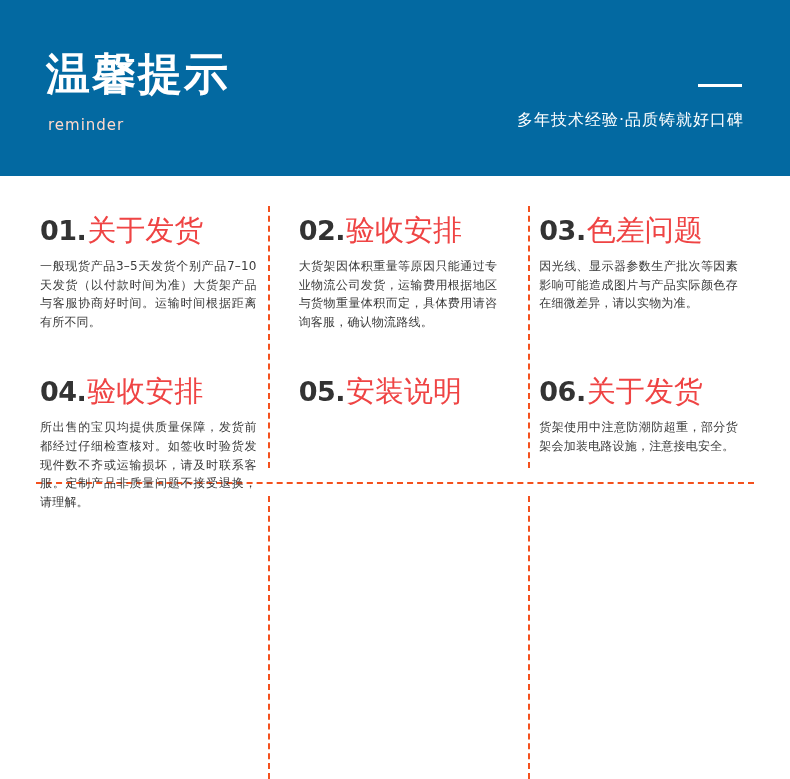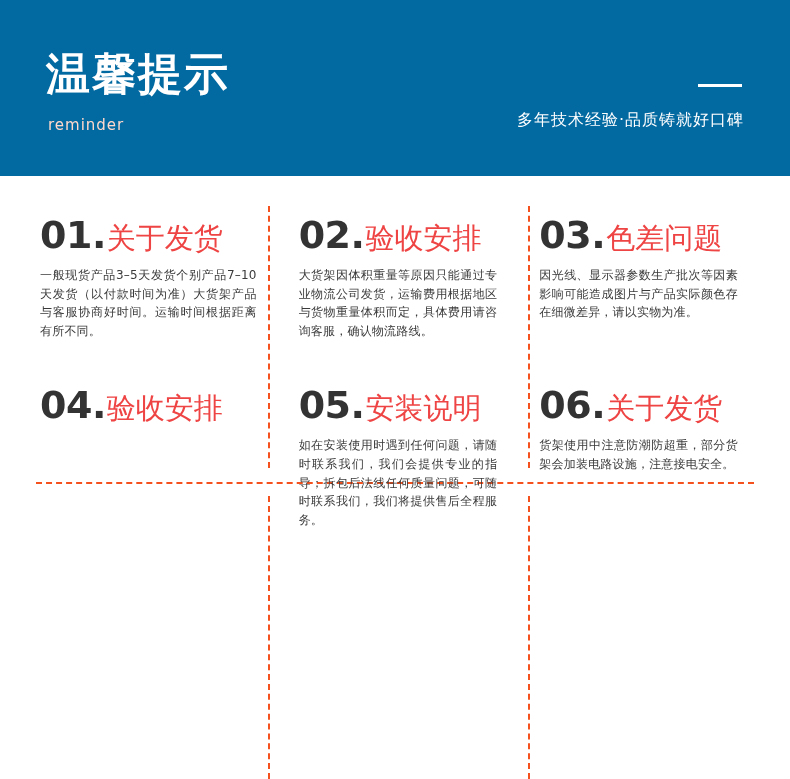--- a/index.html
+++ b/index.html
@@ -90,21 +90,21 @@
     padding-top: 28px;
   }
   .cell-head {
     display: flex;
     align-items: baseline;
     margin-bottom: 12px;
     white-space: nowrap;
   }
   .cell-num {
     color: #333333;
-    font-size: 38px;
+    font-size: 27px;
     font-weight: bold;
     letter-spacing: -0.5px;
     line-height: 1;
     text-align: center;
   }
   .cell-title {
     color: #ef4444;
     font-size: 29px;
     font-weight: normal;
     line-height: 1;
@@ -179,28 +179,28 @@
         <span class="cell-title">色差问题</span>
       </div>
       <div class="cell-body">因光线、显示器参数生产批次等因素影响可能造成图片与产品实际颜色存在细微差异，请以实物为准。</div>
     </div>
 
     <div class="cell col1 row2">
       <div class="cell-head">
         <span class="cell-num">04.</span>
         <span class="cell-title">验收安排</span>
       </div>
+      <div class="cell-body">所出售的宝贝均提供质量保障，发货前都经过仔细检查核对。如签收时验货发现件数不齐或运输损坏，请及时联系客服。定制产品非质量问题不接受退换，请理解。</div>
     </div>
 
     <div class="cell col2 row2">
       <div class="cell-head">
         <span class="cell-num">05.</span>
         <span class="cell-title">安装说明</span>
       </div>
-      <div class="cell-body">如在安装使用时遇到任何问题，请随时联系我们，我们会提供专业的指导；拆包后法线任何质量问题，可随时联系我们，我们将提供售后全程服务。</div>
     </div>
 
     <div class="cell col3 row2">
       <div class="cell-head">
         <span class="cell-num">06.</span>
         <span class="cell-title">关于发货</span>
       </div>
       <div class="cell-body">货架使用中注意防潮防超重，部分货架会加装电路设施，注意接电安全。</div>
     </div>
 

